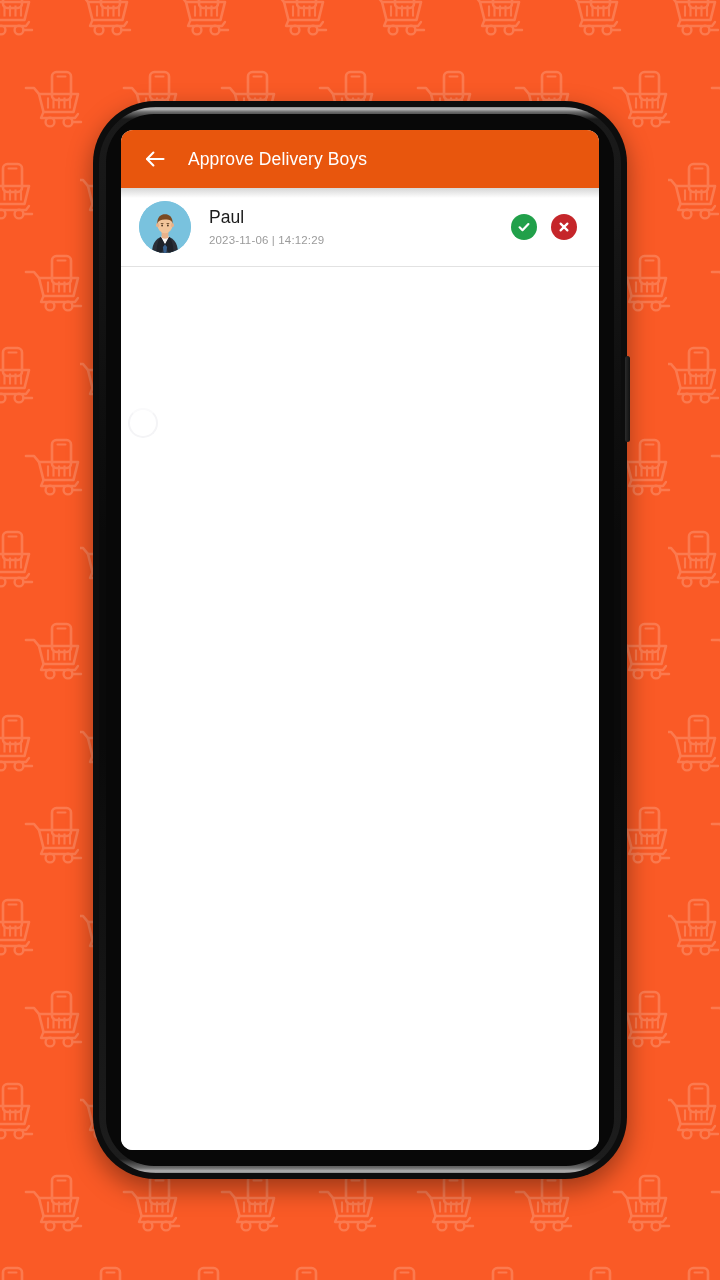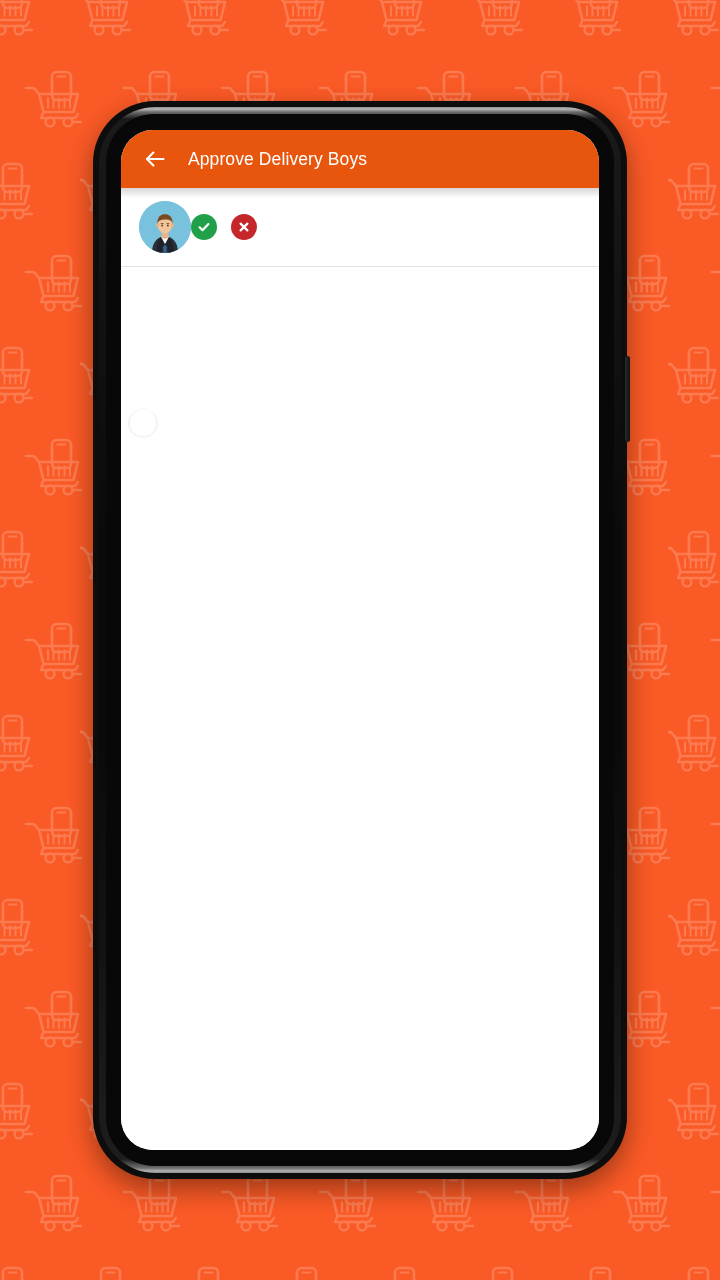--- a/index.html
+++ b/index.html
@@ -78,21 +78,21 @@
     z-index: 6;
   }
 
   
   #screen {
     position: absolute;
     left: 28px;
     top: 29px;
     width: 478px;
     height: 1020px;
-    border-radius: 32px;
+    border-radius: 12px;
     overflow: hidden;
     background: #ffffff;
     display: flex;
     flex-direction: column;
   }
 
   
   #appbar {
     flex: 0 0 58px;
     background: #e8560d;
@@ -301,20 +301,24 @@
                        C33.0 20.0 31.2 18.6 26 18.6 C21.8 18.6 19.3 19.9 18.3 22.8 Z" fill="#7a4a23"></path>
 
               <rect x="21.6" y="22.2" width="3" height="0.9" rx="0.45" fill="#5a3a1d"></rect>
               <rect x="27.4" y="22.2" width="3" height="0.9" rx="0.45" fill="#5a3a1d"></rect>
               <circle cx="23.1" cy="24.5" r="0.9" fill="#4a3320"></circle>
               <circle cx="28.9" cy="24.5" r="0.9" fill="#4a3320"></circle>
             </svg>
           </span>
         </div>
 
+        <div class="item-text">
+          <div class="item-name">Paul</div>
+          <div class="item-date">2023-11-06 | 14:12:29</div>
+        </div>
 
         <div class="item-actions">
           <div class="action-btn action-approve">
             <span>
               <svg width="16" height="16" viewBox="0 0 16 16" aria-hidden="true">
                 <path d="M3.6 8.3 L6.5 11.2 L12.4 5.1" stroke="#ffffff" stroke-width="2.2" fill="none" stroke-linecap="round" stroke-linejoin="round"></path>
               </svg>
             </span>
           </div>
           <div class="action-btn action-reject">

